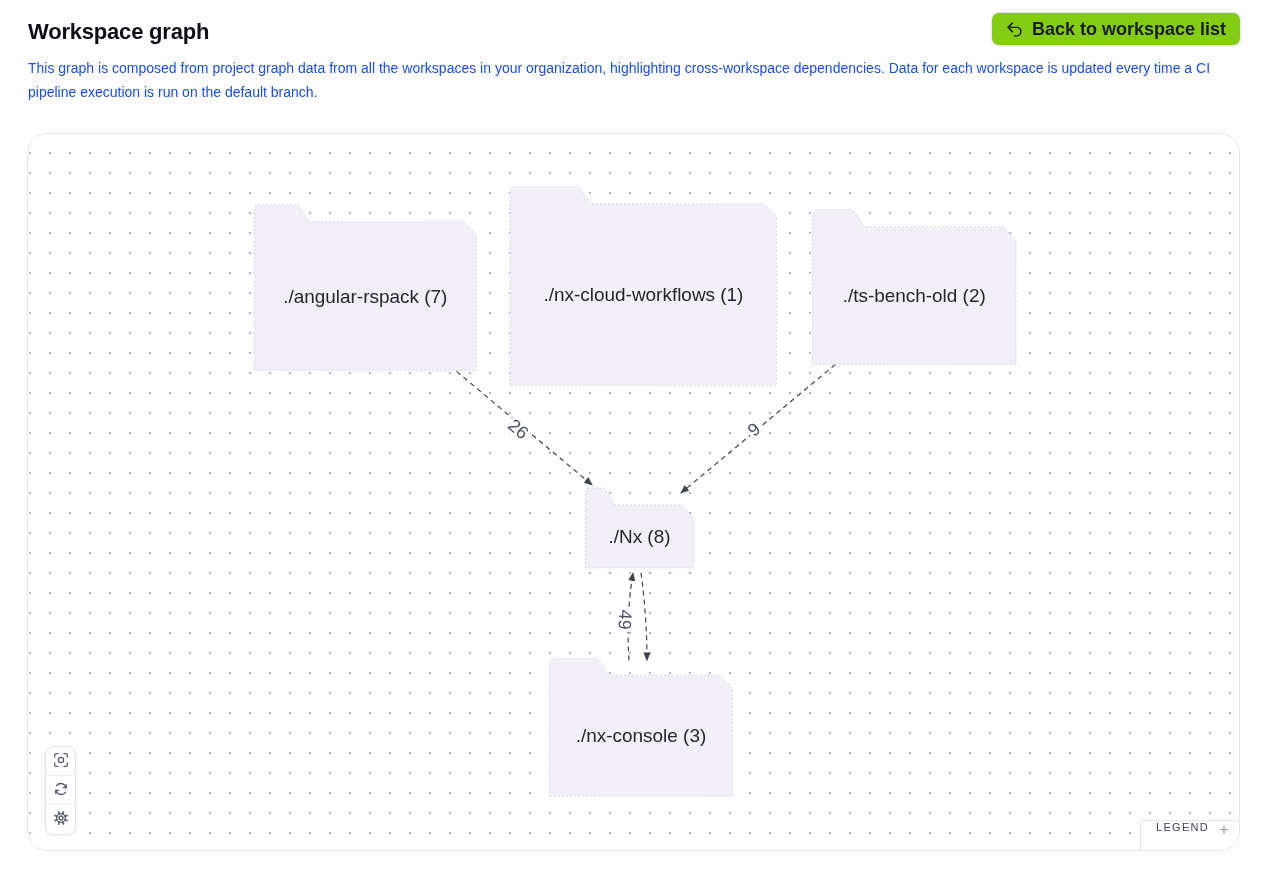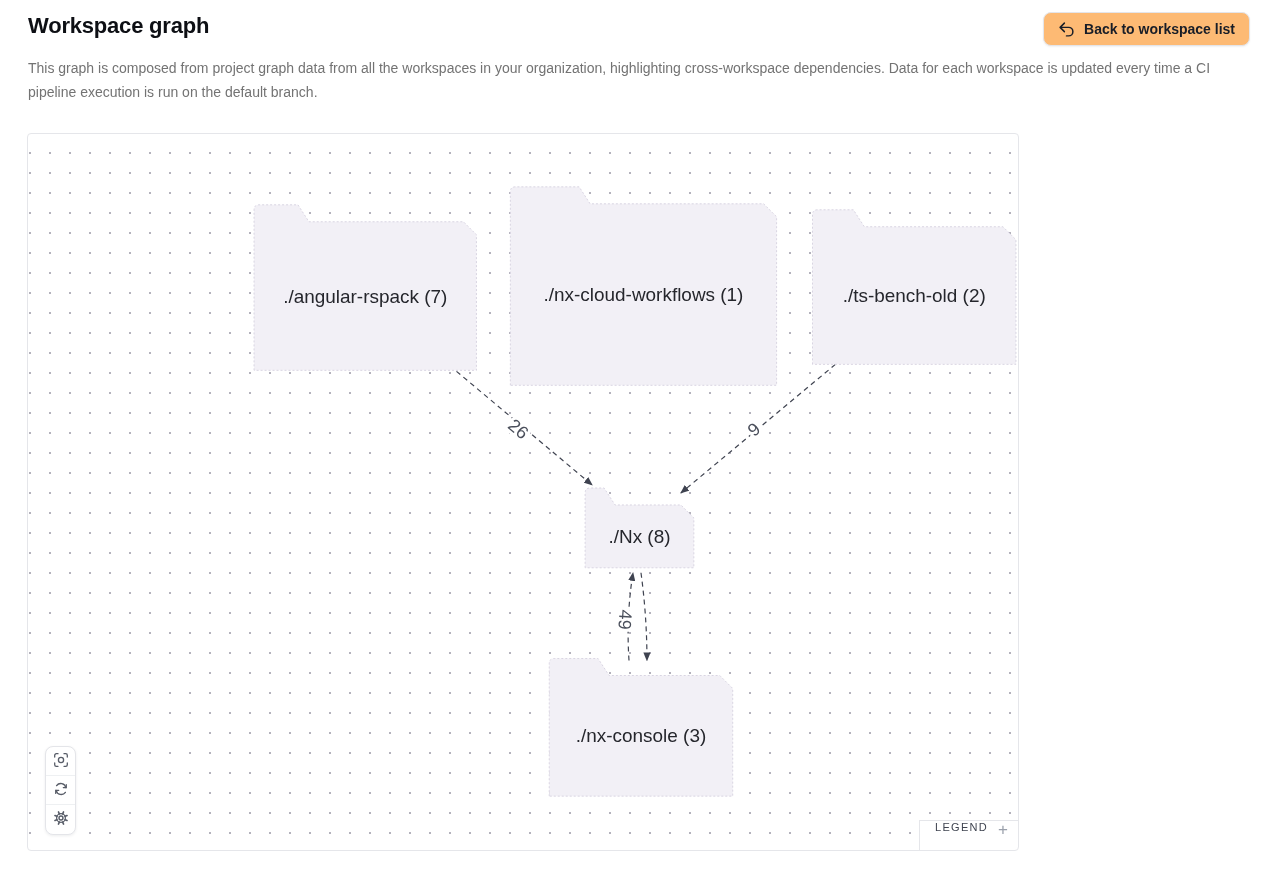--- a/index.html
+++ b/index.html
@@ -4,44 +4,44 @@
 <style>
   * { box-sizing: border-box; }
   html, body { margin: 0; padding: 0; }
   body {
     width: 1262px; height: 876px; position: relative; overflow: hidden;
     background: #ffffff;
     font-family: "Liberation Sans", sans-serif;
     color: #14161b;
   }
   .header-row {
-    display: flex; justify-content: space-between; align-items: flex-start;
-    padding: 12px 12px 0 28px;
+    display: flex; justify-content: space-between; align-items: flex-end;
+    padding: 12px 21px 0 28px;
   }
   .page-title {
     margin: 0; font-size: 22px; font-weight: 700; letter-spacing: -0.2px;
     color: #0d0f14; line-height: 28px;
   }
   .back-btn {
     display: inline-flex; align-items: center; gap: 9px;
     height: 34px; padding: 0 14px;
-    background: #fdba74; border: 1px solid #e4e5e9; border-radius: 8px;
+    background: #84cc16; border: 1px solid #e4e5e9; border-radius: 8px;
     box-shadow: 0 1px 2px rgba(16,24,40,.06);
-    font-family: inherit; font-size: 14px; font-weight: 700; color: #181d27;
+    font-family: inherit; font-size: 18px; font-weight: 700; color: #181d27;
     cursor: pointer; white-space: nowrap;
   }
   .back-btn svg { display: block; }
   .description {
     margin: 10px 0 0; padding: 0 22px 0 28px;
-    font-size: 14px; line-height: 24px; color: #737373;
+    font-size: 14px; line-height: 24px; color: #1d4ed8;
     max-width: 1245px;
   }
   .graph-panel {
-    position: absolute; left: 27px; top: 133px; width: 992px; height: 718px;
-    border: 1px solid #e5e6ea; border-radius: 4px;
+    position: absolute; left: 27px; top: 133px; width: 1213px; height: 718px;
+    border: 1px solid #e5e6ea; border-radius: 20px;
     background-color: #ffffff;
     background-image: radial-gradient(#b4b2bc 1.05px, transparent 1.25px);
     background-size: 20px 20px; background-position: 12px 9px;
     overflow: hidden;
   }
   .graph-panel svg.graph-svg { position: absolute; inset: 0; }
   .graph-node-label { font-family: "Liberation Sans", sans-serif; }
   .toolbar {
     position: absolute; left: 17px; bottom: 15px; width: 31px;
     background: #ffffff; border: 1px solid #e4e5e9; border-radius: 8px;

